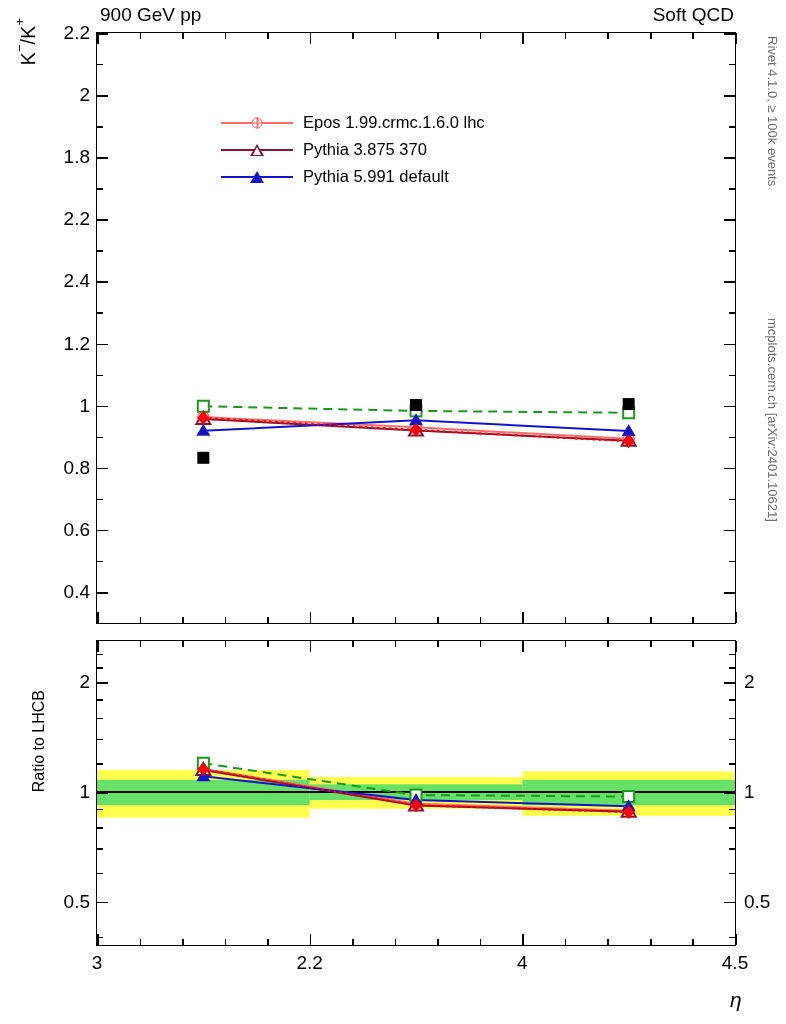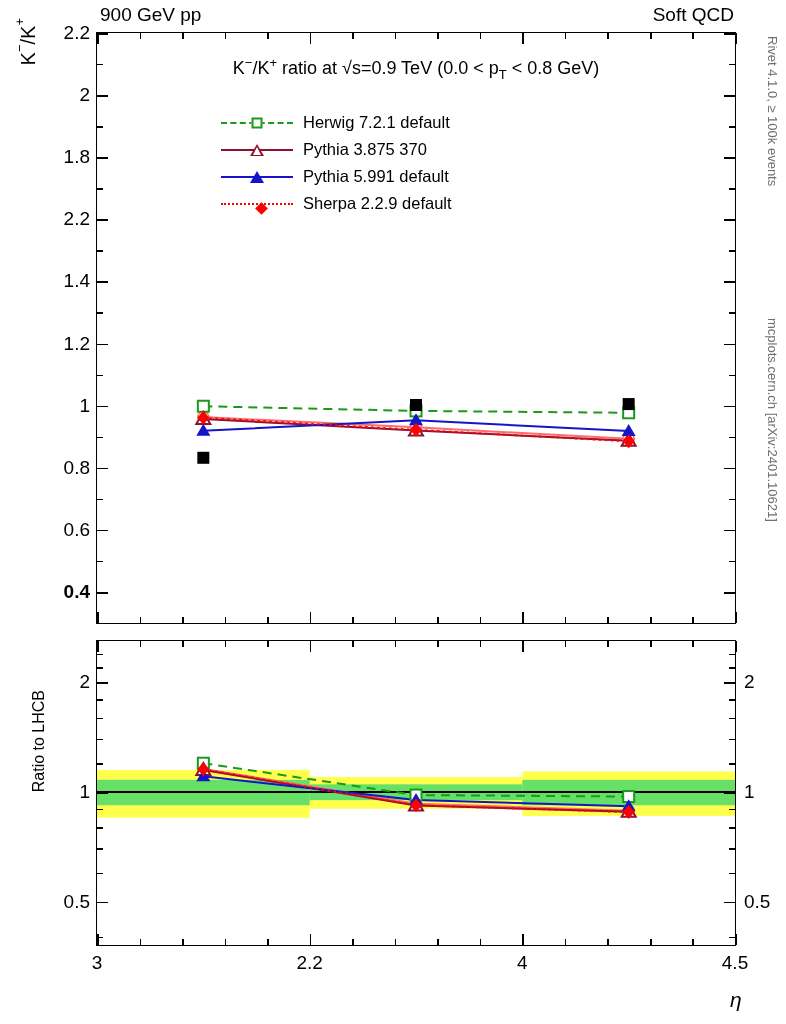--- a/index.html
+++ b/index.html
@@ -101,62 +101,56 @@
   <div id="ylabel-main">
     <span>K</span><span class="sup">−</span><span>/K</span><span class="sup">+</span>
   </div>
   <div id="ylabel-ratio">Ratio to LHCB</div>
   <div id="xlabel">η</div>
 
   <div class="vert" style="top:36px;right:6px;">Rivet 4.1.0, ≥ 100k events</div>
   <div class="vert" style="top:318px;right:6px;">mcplots.cern.ch [arXiv:2401.10621]</div>
 
   <div id="main">
-    <div class="plot-title">
-      K<span class="sup">−</span>/K<span class="sup">+</span> ratio at √s=0.9 TeV (0.0 &lt; p<span class="sub">T</span> &lt; 0.8 GeV)
-    </div>
 
 
     <div id="legend">
-
 
       <div class="leg-row">
         <div class="leg-sym">
-          <div class="lseg" style="border-top-color:#1a9a1a;border-top-style:dashed;"></div>
-          <div class="lmark sq-open"></div>
+          <div class="lseg" style="border-top-color:#ff6a6a;"></div>
+          <div class="lmark" style="width:11px;height:11px;">
+            <div class="circ-open"></div>
+              <div class="circ-cross-h"></div>
+              <div class="circ-cross-v"></div>
+          </div>
         </div>
-        <div class="leg-txt">Herwig 7.2.1 default</div>
+        <div class="leg-txt">Epos 1.99.crmc.1.6.0 lhc</div>
       </div>
+
 
       <div class="leg-row">
         <div class="leg-sym">
           <div class="lseg" style="border-top-color:#8c1230;"></div>
           <div class="lmark" style="width:14px;height:12px;">
             <div class="tri-open"></div>
               <div class="tri-open-in"></div>
           </div>
         </div>
         <div class="leg-txt">Pythia 3.875 370</div>
       </div>
 
       <div class="leg-row">
         <div class="leg-sym">
           <div class="lseg" style="border-top-color:#1414c8;"></div>
           <div class="lmark tri-full"></div>
         </div>
         <div class="leg-txt">Pythia 5.991 default</div>
       </div>
 
-      <div class="leg-row">
-        <div class="leg-sym">
-          <div class="lseg" style="border-top-color:#ff0000;border-top-style:dotted;border-top-width:2.5px;"></div>
-          <div class="lmark diam"></div>
-        </div>
-        <div class="leg-txt">Sherpa 2.2.9 default</div>
-      </div>
     </div>
 
     <svg id="main-svg" width="638" height="590" style="position:absolute;left:0;top:0;">
         <path d="M106.33333333333333,384.12105263157895 L319,394.36842105263156 L531.6666666666667,405.8578947368421 " fill="none" stroke="#ff6a6a" stroke-width="2"></path>
         <path d="M106.33333333333333,373.25263157894744 L319,377.91052631578947 L531.6666666666667,379.7736842105263 " fill="none" stroke="#1a9a1a" stroke-width="2" stroke-dasharray="9,6"></path>
         <path d="M106.33333333333333,385.9842105263158 L319,397.4736842105263 L531.6666666666667,407.72105263157897 " fill="none" stroke="#8c1230" stroke-width="2"></path>
         <path d="M106.33333333333333,397.7842105263158 L319,387.2263157894737 L531.6666666666667,398.09473684210525 " fill="none" stroke="#1414c8" stroke-width="2"></path>
         <path d="M106.33333333333333,384.7421052631579 L319,396.85263157894735 L531.6666666666667,408.3421052631579 " fill="none" stroke="#ff0000" stroke-width="2" stroke-dasharray="2.5,3.5"></path>
         <circle cx="106.33333333333333" cy="384.12105263157895" r="5.5" fill="#ffffff" stroke="#ff6a6a" stroke-width="1.5"></circle>
         <line x1="100.33333333333333" y1="384.12105263157895" x2="112.33333333333333" y2="384.12105263157895" stroke="#ff6a6a" stroke-width="1.5"></line>
@@ -238,36 +232,36 @@
     <div class="tick" style="left: 724px; top: 95.1053px; width: 11px; height: 1.6px;"></div>
     <div class="ylab" style="top: 95.1053px; left: 34px; width: 56px;">2</div>
     <div class="tick" style="left: 97px; top: 157.211px; width: 11px; height: 1.6px;"></div>
     <div class="tick" style="left: 724px; top: 157.211px; width: 11px; height: 1.6px;"></div>
     <div class="ylab" style="top: 157.211px; left: 34px; width: 56px;">1.8</div>
     <div class="tick" style="left: 97px; top: 219.316px; width: 11px; height: 1.6px;"></div>
     <div class="tick" style="left: 724px; top: 219.316px; width: 11px; height: 1.6px;"></div>
     <div class="ylab" style="top: 219.316px; left: 34px; width: 56px;">2.2</div>
     <div class="tick" style="left: 97px; top: 281.421px; width: 11px; height: 1.6px;"></div>
     <div class="tick" style="left: 724px; top: 281.421px; width: 11px; height: 1.6px;"></div>
-    <div class="ylab" style="top: 281.421px; left: 34px; width: 56px;">1.4</div>
+    <div class="ylab" style="top: 281.421px; left: 34px; width: 56px;">2.4</div>
     <div class="tick" style="left: 97px; top: 343.526px; width: 11px; height: 1.6px;"></div>
     <div class="tick" style="left: 724px; top: 343.526px; width: 11px; height: 1.6px;"></div>
     <div class="ylab" style="top: 343.526px; left: 34px; width: 56px;">1.2</div>
     <div class="tick" style="left: 97px; top: 405.632px; width: 11px; height: 1.6px;"></div>
     <div class="tick" style="left: 724px; top: 405.632px; width: 11px; height: 1.6px;"></div>
     <div class="ylab" style="top: 405.632px; left: 34px; width: 56px;">1</div>
     <div class="tick" style="left: 97px; top: 467.737px; width: 11px; height: 1.6px;"></div>
     <div class="tick" style="left: 724px; top: 467.737px; width: 11px; height: 1.6px;"></div>
     <div class="ylab" style="top: 467.737px; left: 34px; width: 56px;">0.8</div>
     <div class="tick" style="left: 97px; top: 529.842px; width: 11px; height: 1.6px;"></div>
     <div class="tick" style="left: 724px; top: 529.842px; width: 11px; height: 1.6px;"></div>
     <div class="ylab" style="top: 529.842px; left: 34px; width: 56px;">0.6</div>
     <div class="tick" style="left: 97px; top: 591.947px; width: 11px; height: 1.6px;"></div>
     <div class="tick" style="left: 724px; top: 591.947px; width: 11px; height: 1.6px;"></div>
-    <div class="ylab" style="top: 591.947px; left: 34px; width: 56px; font-weight: bold;">0.4</div>
+    <div class="ylab" style="top: 591.947px; left: 34px; width: 56px;">0.4</div>
     <div class="tick" style="left: 97px; top: 560.895px; width: 6px; height: 1.4px;"></div>
     <div class="tick" style="left: 729px; top: 560.895px; width: 6px; height: 1.4px;"></div>
     <div class="tick" style="left: 97px; top: 498.789px; width: 6px; height: 1.4px;"></div>
     <div class="tick" style="left: 729px; top: 498.789px; width: 6px; height: 1.4px;"></div>
     <div class="tick" style="left: 97px; top: 436.684px; width: 6px; height: 1.4px;"></div>
     <div class="tick" style="left: 729px; top: 436.684px; width: 6px; height: 1.4px;"></div>
     <div class="tick" style="left: 97px; top: 374.579px; width: 6px; height: 1.4px;"></div>
     <div class="tick" style="left: 729px; top: 374.579px; width: 6px; height: 1.4px;"></div>
     <div class="tick" style="left: 97px; top: 312.474px; width: 6px; height: 1.4px;"></div>
     <div class="tick" style="left: 729px; top: 312.474px; width: 6px; height: 1.4px;"></div>

